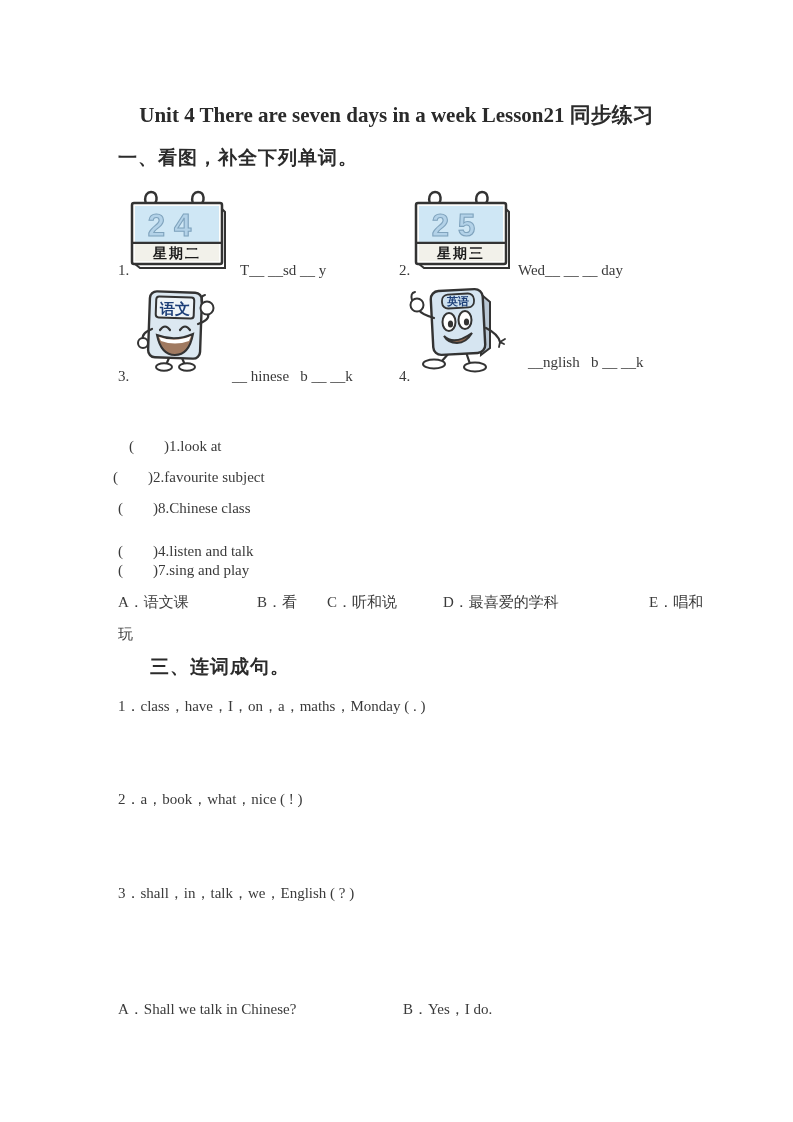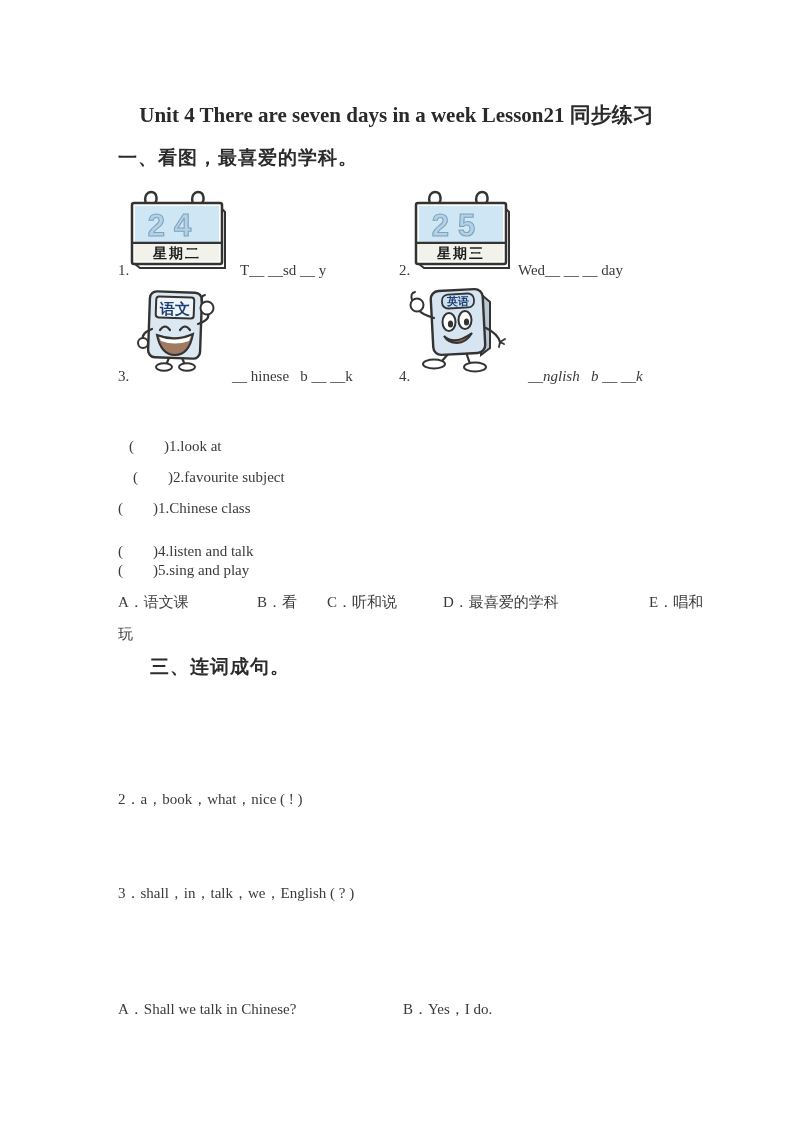--- a/index.html
+++ b/index.html
@@ -37,21 +37,21 @@
   svg{overflow:visible;}
   svg text{font-family:"Liberation Sans","DejaVu Sans",sans-serif;}
 </style>
 </head>
 <body>
 
 <div class="page">
 
   <div class="title">Unit 4 There are seven days in a week Lesson21 同步练习</div>
 
-  <div class="heading" style="top:145px;">一、看图，最喜爱的学科。</div>
+  <div class="heading" style="top:145px;">一、看图，补全下列单词。</div>
 
   <svg class="abs" style="left:128px;top:187px;" width="100" height="84" viewBox="0 0 100 84">
     <path d="M24 20 C15 20 15 5 23 5 C30 5 30 15 25 18" fill="#ffffff" stroke="#333" stroke-width="2.5" stroke-linecap="round"></path>
     <path d="M71 20 C62 20 62 5 70 5 C77 5 77 15 72 18" fill="#ffffff" stroke="#333" stroke-width="2.5" stroke-linecap="round"></path>
     <path d="M94 22 L97 25 L97 81 L12 81 L7 77" fill="none" stroke="#333" stroke-width="2"></path>
     <rect x="4" y="16" width="90" height="61" rx="2" fill="#fdfdfb" stroke="#333" stroke-width="2.5"></rect>
     <rect x="7" y="19" width="84" height="36" fill="#cfe7f5"></rect>
     <rect x="7" y="57" width="84" height="17" fill="#f2f1ea"></rect>
     <line x1="4" y1="55.8" x2="94" y2="55.8" stroke="#333" stroke-width="2.2"></line>
     <text x="46" y="49" text-anchor="middle" font-size="31" font-weight="bold" letter-spacing="9" fill="#b3d2e8" stroke="#7fa3bd" stroke-width="1.1">24</text>
@@ -108,35 +108,36 @@
     <path d="M28 34 Q15 30 13 26" fill="none" stroke="#333" stroke-width="2.2" stroke-linecap="round"></path>
     <circle cx="11" cy="21" r="6.5" fill="#ffffff" stroke="#333" stroke-width="2"></circle>
     <path d="M6 16 Q4 9 9 8" fill="none" stroke="#333" stroke-width="2" stroke-linecap="round"></path>
     <path d="M80 44 Q92 50 94 58" fill="none" stroke="#333" stroke-width="2.2" stroke-linecap="round"></path>
     <path d="M94 58 l5 -3 M94 58 l4 2 M94 58 l-1 5" stroke="#333" stroke-width="1.8" fill="none" stroke-linecap="round"></path>
   </svg>
 
   <span class="body-text" style="left:118px;top:368px;">3.</span>
   <span class="body-text" style="left:232px;top:368px;">__ hinese   b __ __k</span>
   <span class="body-text" style="left:399px;top:368px;">4.</span>
-  <span class="body-text" style="left:528px;top:368px;font-style:italic;">__nglish   b __ __k</span>
+  <span class="body-text" style="left:528px;top:354px;">__nglish   b __ __k</span>
 
   <span class="body-text" style="left:118px;top:438px;margin-left:11px;">(        )1.look at</span>
-  <span class="body-text" style="left:133px;top:469px;">(        )2.favourite subject</span>
-  <span class="body-text" style="left:118px;top:500px;">(        )1.Chinese class</span>
+  <span class="body-text" style="left:113px;top:469px;">(        )2.favourite subject</span>
+  <span class="body-text" style="left:118px;top:500px;">(        )8.Chinese class</span>
   <span class="body-text" style="left:118px;top:531px;margin-top:12px;">(        )4.listen and talk</span>
-  <span class="body-text" style="left:118px;top:562px;">(        )5.sing and play</span>
+  <span class="body-text" style="left:118px;top:562px;">(        )7.sing and play</span>
 
   <span class="body-text" style="left:118px;top:593px;">A．语文课</span>
   <span class="body-text" style="left:257px;top:593px;">B．看</span>
   <span class="body-text" style="left:327px;top:593px;">C．听和说</span>
   <span class="body-text" style="left:443px;top:593px;">D．最喜爱的学科</span>
   <span class="body-text" style="left:605px;top:593px;margin-left:44px;">E．唱和</span>
   <span class="body-text" style="left:118px;top:625px;">玩</span>
 
   <div class="heading" style="top:654px;margin-left:32px;">三、连词成句。</div>
+  <span class="body-text" style="left:118px;top:697px;">1．class，have，I，on，a，maths，Monday ( . )</span>
   <span class="body-text" style="left:118px;top:790px;">2．a，book，what，nice ( ! )</span>
   <span class="body-text" style="left:118px;top:884px;">3．shall，in，talk，we，English ( ? )</span>
 
   <span class="body-text" style="left:118px;top:1000px;">A．Shall we talk in Chinese?</span>
   <span class="body-text" style="left:403px;top:1000px;">B．Yes，I do.</span>
 
 </div>
 
 </body></html>

